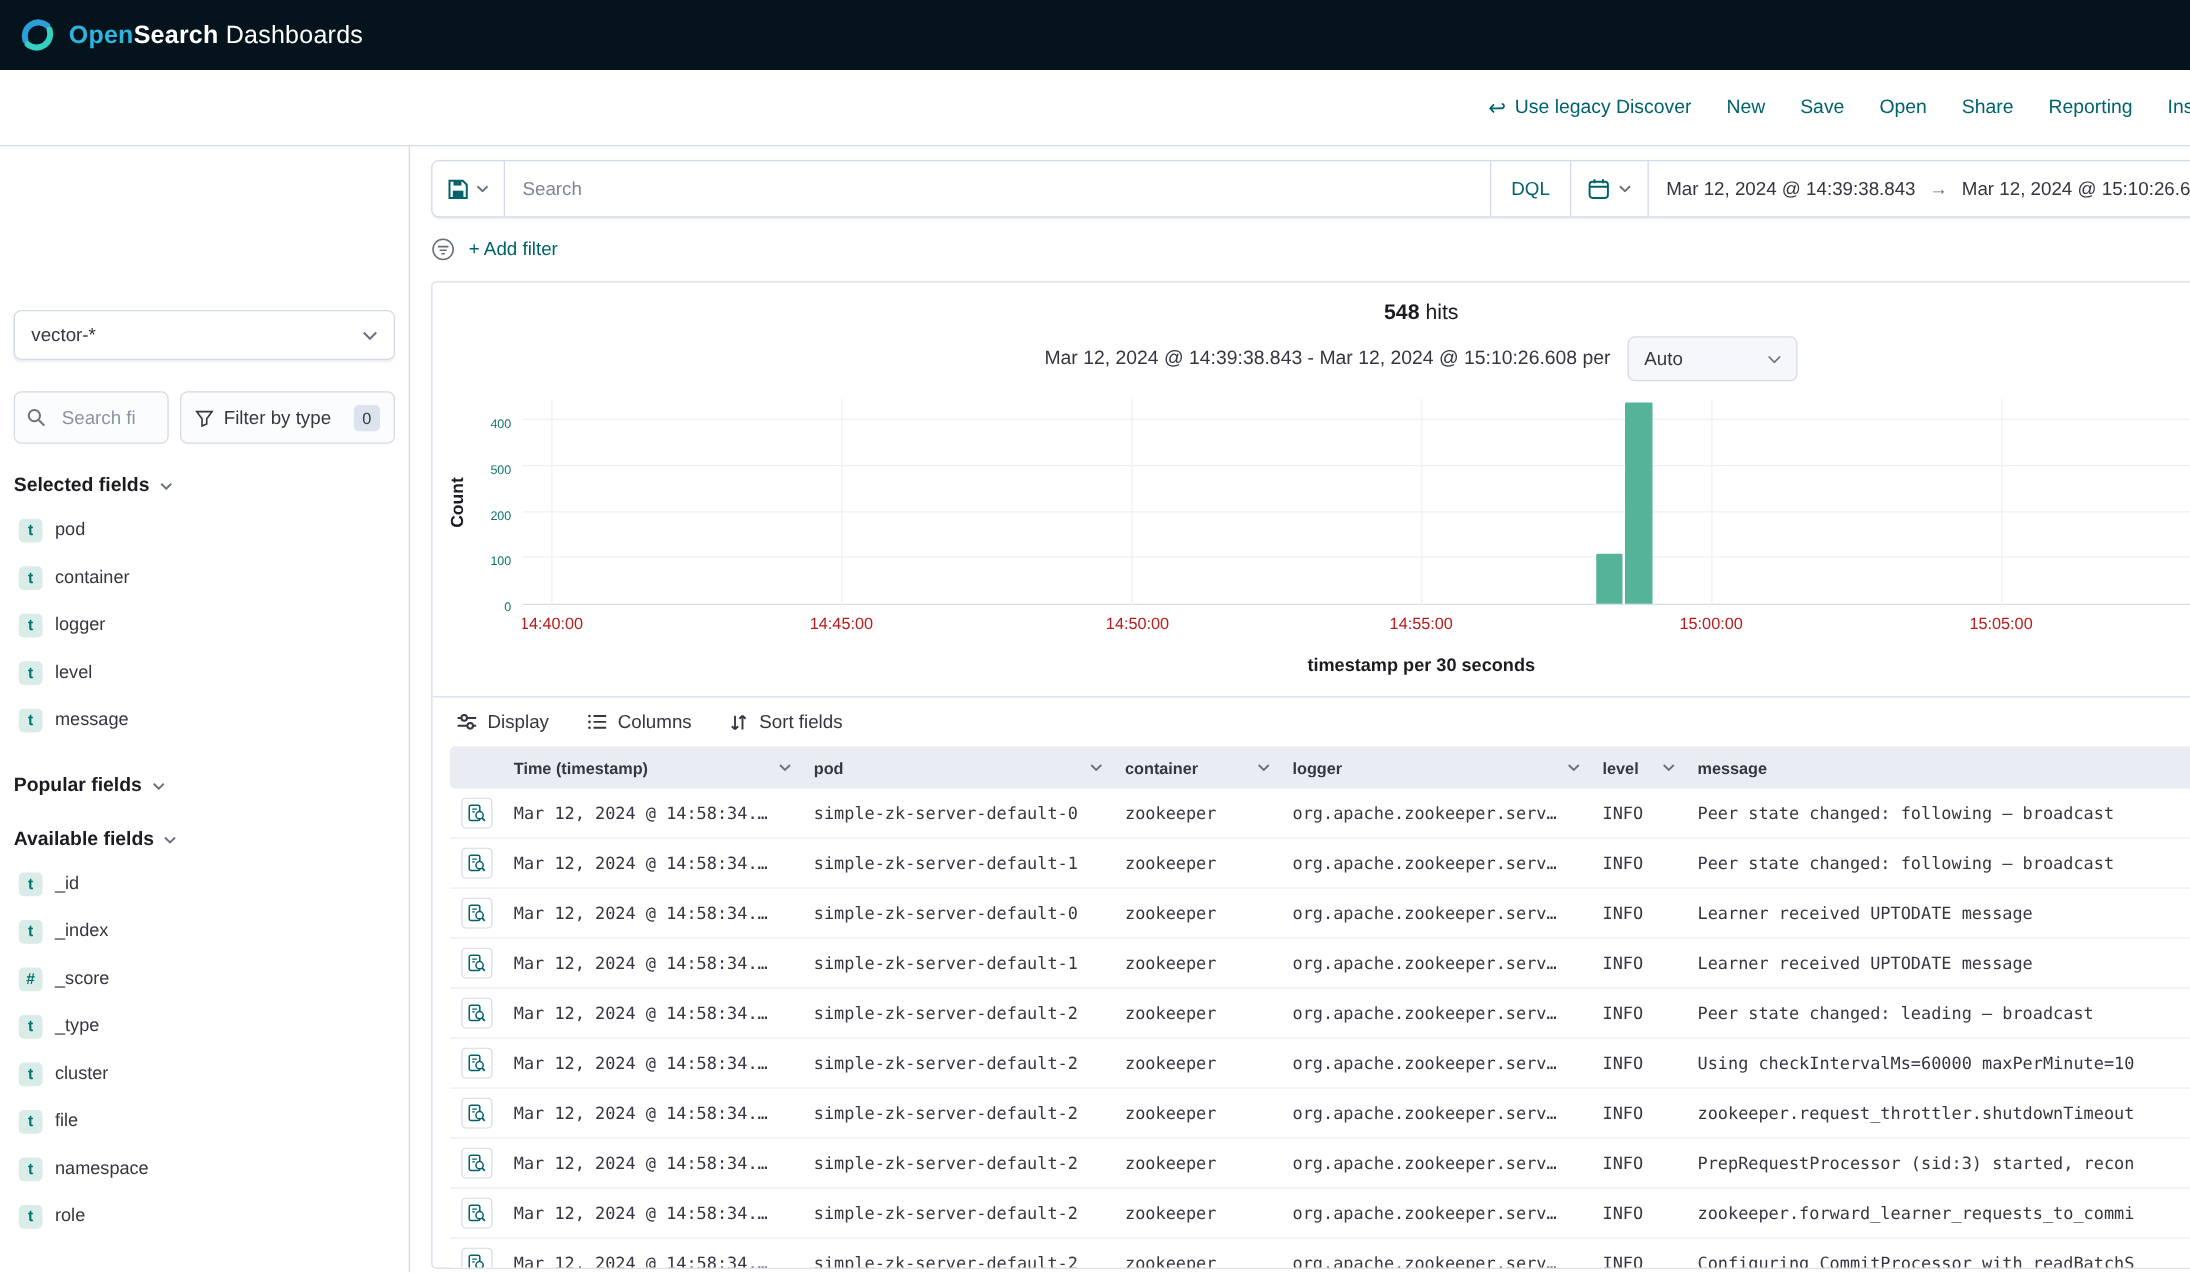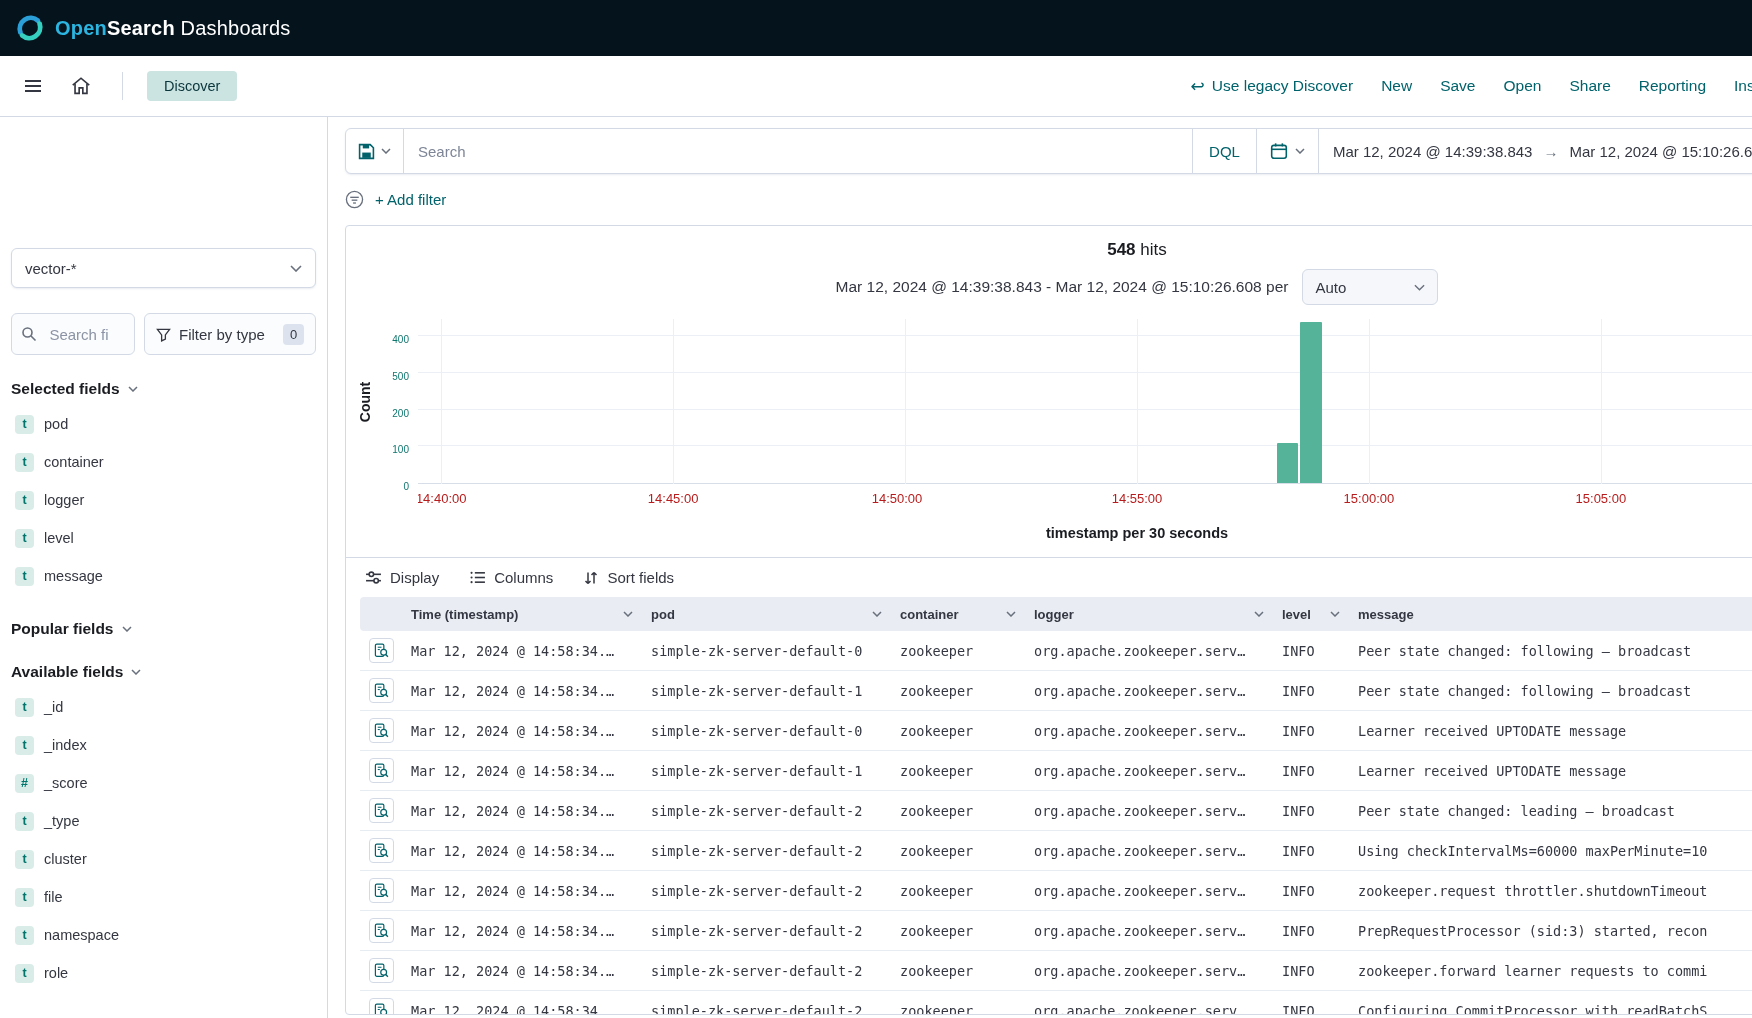--- a/index.html
+++ b/index.html
@@ -110,39 +110,20 @@
 
   <div class="top-bar">
     <svg class="logo-mark" width="28" height="28" viewBox="0 0 32 32">
       <path d="M5 21 A12.5 12.5 0 0 1 25 7.5" stroke="#2a9fd8" stroke-width="5.5" fill="none" stroke-linecap="round"></path>
       <path d="M27 11 A12.5 12.5 0 0 1 7 24.5" stroke="#35d0c0" stroke-width="5.5" fill="none" stroke-linecap="round"></path>
     </svg>
     <div class="wordmark"><span class="wm-open">Open</span><span class="wm-search">Search</span><span class="wm-dash">&nbsp;</span><span class="wm-dash">Dashboards</span></div>
   </div>
 
   <div class="nav-bar">
-    <div class="nav-left">
-      <button class="icon-btn">
-        <svg width="22" height="22" viewBox="0 0 22 22">
-            <g stroke="#343741" stroke-width="2">
-              <line x1="3" y1="6" x2="19" y2="6"></line>
-              <line x1="3" y1="11" x2="19" y2="11"></line>
-              <line x1="3" y1="16" x2="19" y2="16"></line>
-            </g>
-          </svg>
-      </button>
-      <button class="icon-btn">
-        <svg width="22" height="22" viewBox="0 0 24 24" fill="none" stroke="#343741" stroke-width="1.8">
-            <path d="M3 11 L12 3.5 L21 11"></path>
-            <path d="M5.5 9.5 V20 H10 V14 H14 V20 H18.5 V9.5"></path>
-          </svg>
-      </button>
-      <div class="nav-sep"></div>
-      <div class="crumb-badge">Discover</div>
-    </div>
     <div class="nav-actions">
       <div class="legacy">
         <span class="ret">↩</span>
         <span>Use legacy Discover</span>
       </div>
       <span style="display:flex;align-items:center;gap:28px;">
           <span class="nav-link">New</span>
           <span class="nav-link">Save</span>
           <span class="nav-link">Open</span>
           <span class="nav-link">Share</span>
@@ -329,21 +310,21 @@
             <div class="plot-inner">
                 <div class="grid-h" style="bottom: 36.6667px;"></div>
                 <div class="grid-h" style="bottom: 73.3333px;"></div>
                 <div class="grid-h" style="bottom: 110px;"></div>
                 <div class="grid-h" style="bottom: 146.667px;"></div>
                 <div class="grid-v" style="left: 23.1935px;"></div>
                 <div class="x-tick" style="left: 23.1935px;">14:40:00</div>
                 <div class="grid-v" style="left: 255.129px;"></div>
                 <div class="x-tick" style="left: 255.129px;">14:45:00</div>
                 <div class="grid-v" style="left: 487.065px;"></div>
-                <div class="x-tick" style="left: 479px;">14:50:00</div>
+                <div class="x-tick" style="left: 492px;">14:50:00</div>
                 <div class="grid-v" style="left: 719px;"></div>
                 <div class="x-tick" style="left: 719px;">14:55:00</div>
                 <div class="grid-v" style="left: 950.935px;"></div>
                 <div class="x-tick" style="left: 950.935px;">15:00:00</div>
                 <div class="grid-v" style="left: 1182.87px;"></div>
                 <div class="x-tick" style="left: 1182.87px;">15:05:00</div>
                 <div class="hist-bar" style="left: 859.161px; width: 21.1935px; height: 40.3333px; background: rgb(84, 179, 153);"></div>
                 <div class="hist-bar" style="left: 882.355px; width: 21.1935px; height: 160.6px; background: rgb(84, 179, 153);"></div>
               </div>
           </div>

